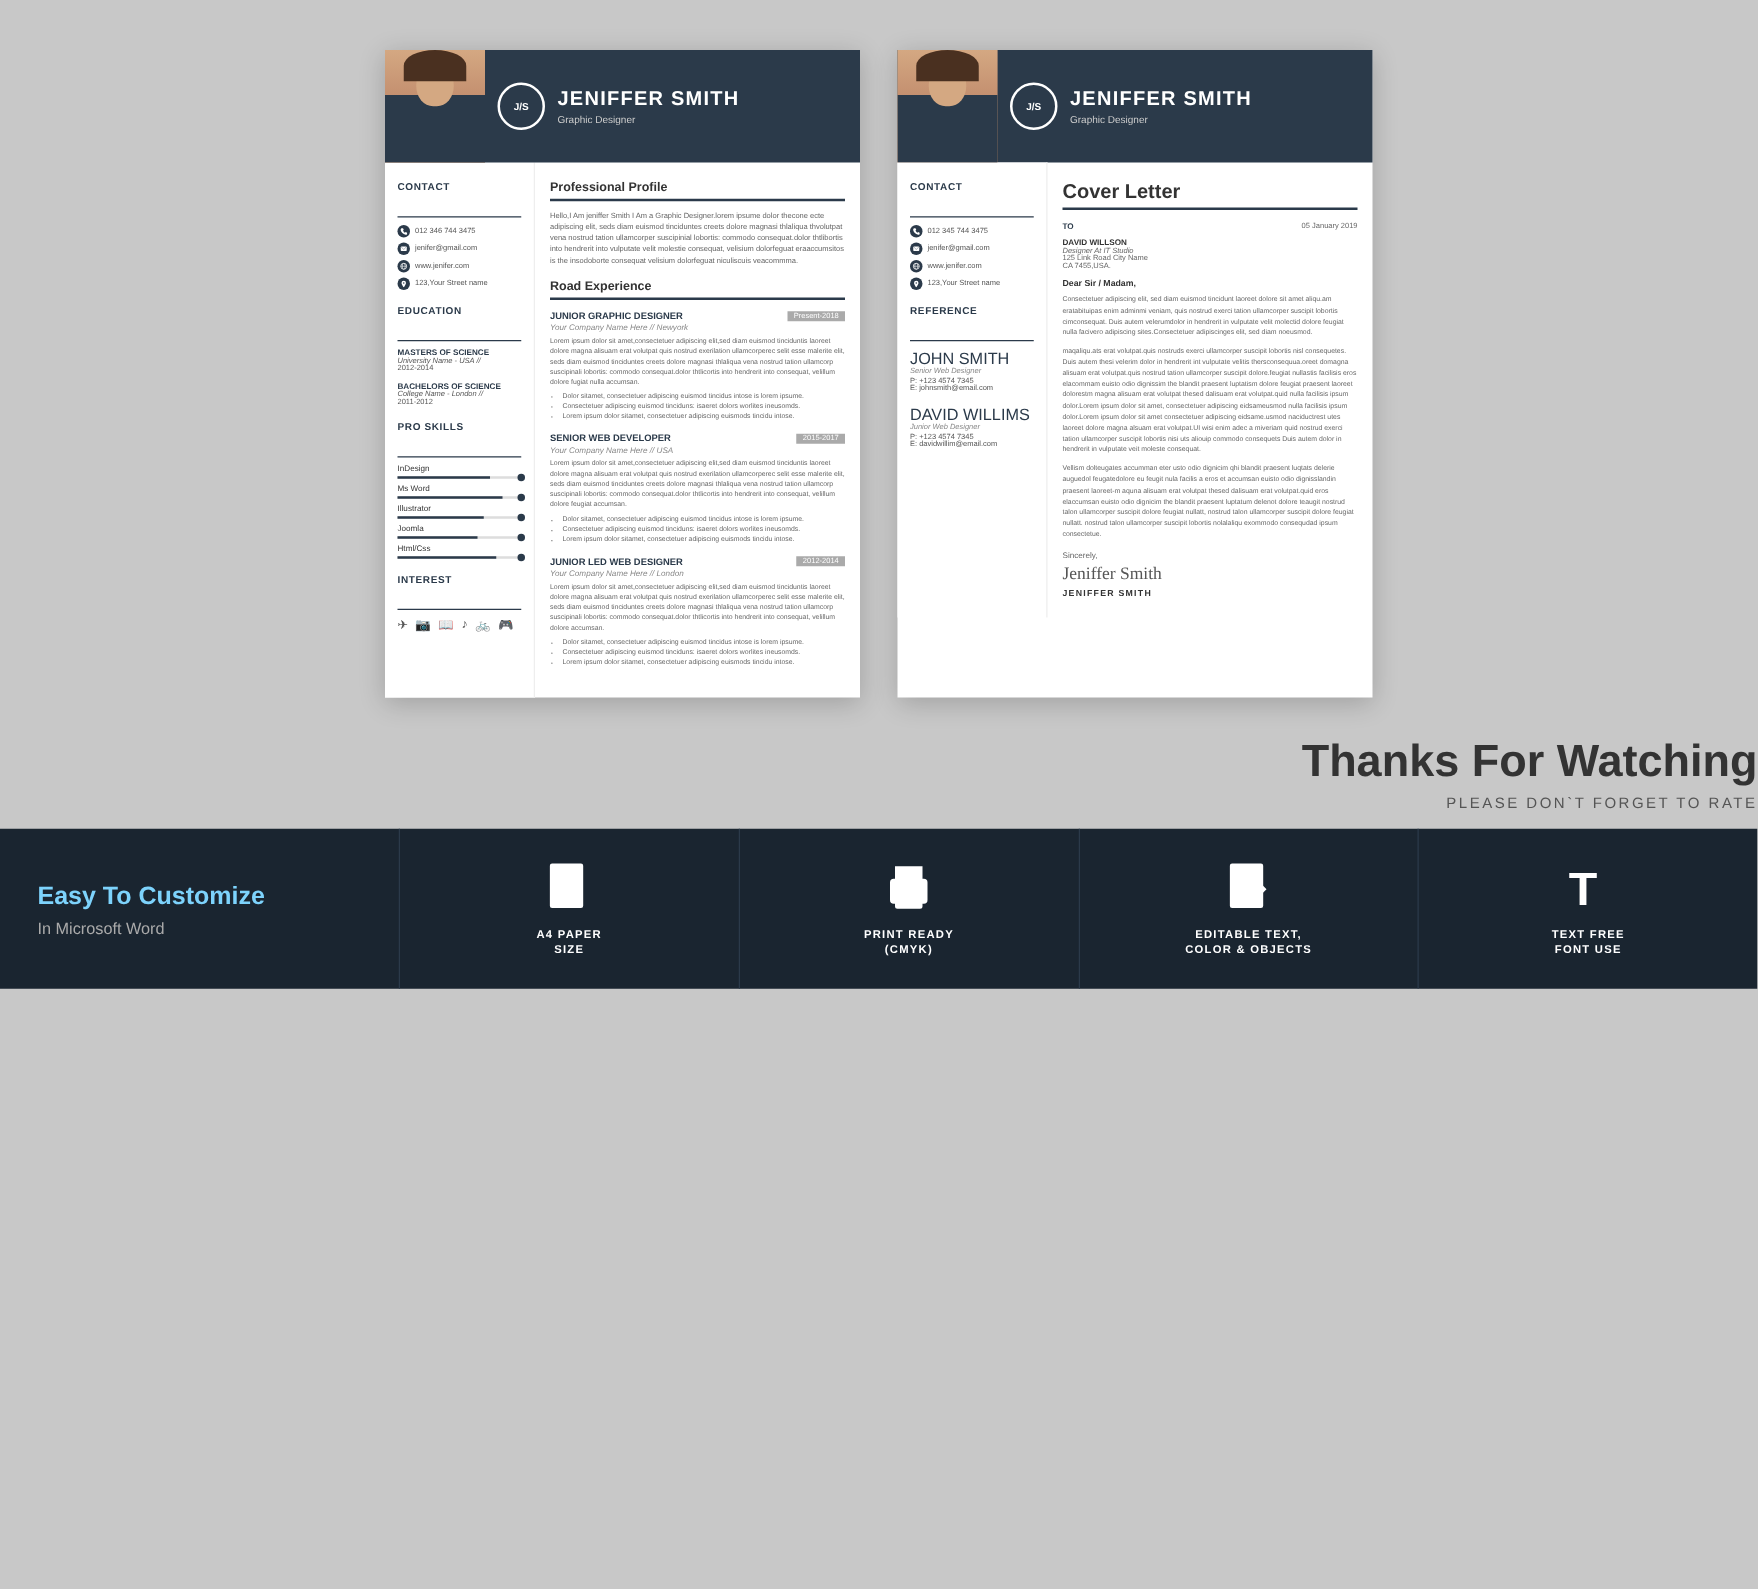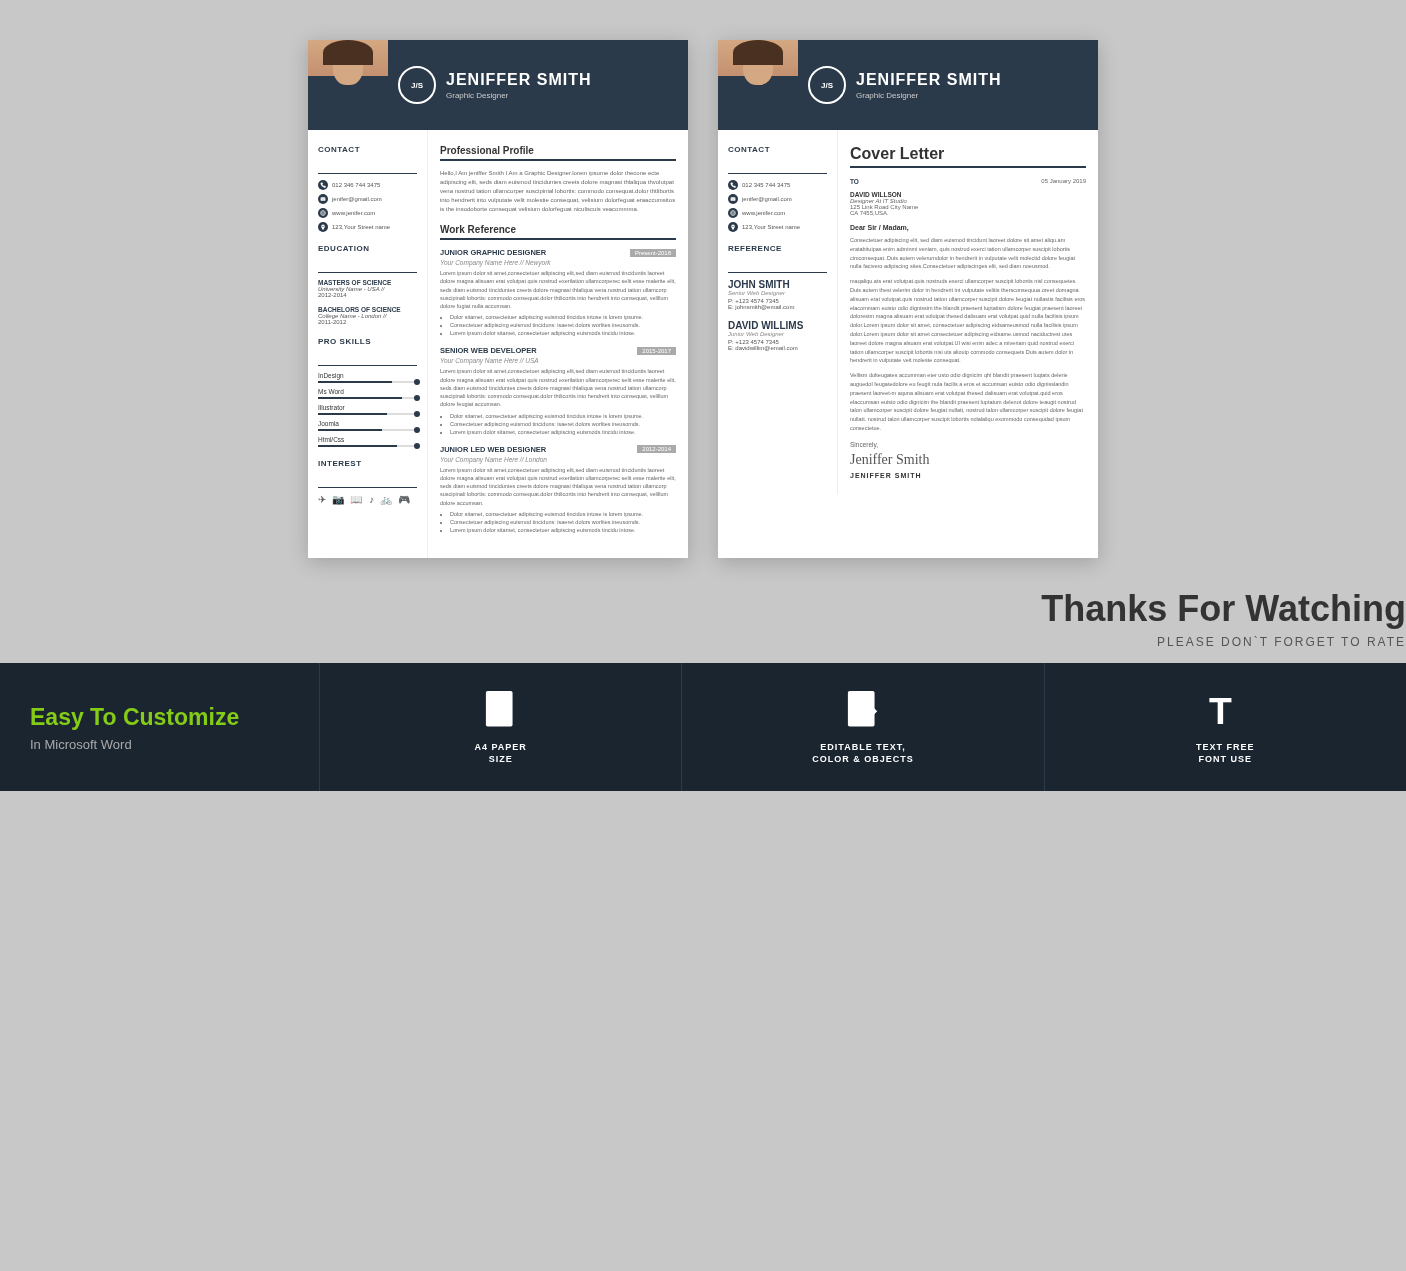--- a/index.html
+++ b/index.html
@@ -62,33 +62,33 @@
     .cover-recipient { font-size: 6.5px; font-weight: bold; color: #333; }
     .cover-recipient-title { font-size: 6px; color: #666; font-style: italic; }
     .cover-address { font-size: 6px; color: #666; }
     .cover-greeting { font-size: 7px; font-weight: bold; color: #333; margin: 8px 0 5px 0; }
     .cover-body { font-size: 5.5px; color: #666; line-height: 1.6; margin-bottom: 6px; }
     .cover-sincerely { font-size: 6.5px; color: #666; margin-top: 8px; }
     .cover-signature { font-family: 'cursive'; font-size: 12px; color: #555; margin: 4px 0; }
     .cover-sig-name { font-size: 7px; font-weight: bold; color: #333; text-transform: uppercase; letter-spacing: 1px; }
 
     .ref-person { margin-bottom: 10px; }
-    .ref-name { font-size: 10px; font-weight: bold; color: #2b3a4a; text-transform: uppercase; }
+    .ref-name { font-size: 13px; font-weight: normal; color: #2b3a4a; text-transform: uppercase; }
     .ref-role { font-size: 6px; color: #888; font-style: italic; margin-bottom: 2px; }
     .ref-contact { font-size: 6px; color: #555; }
 
     
     .thanks-section { text-align: right; padding: 30px 0 14px 0; }
     .thanks-title { font-size: 36px; font-weight: bold; color: #333; }
     .thanks-sub { font-size: 12px; letter-spacing: 2px; color: #555; text-transform: uppercase; margin-top: 5px; }
 
     
     .bottom-bar { background: #1a2530; display: flex; align-items: stretch; margin-top: 0; }
     .bottom-left { flex: 0 0 320px; padding: 30px 30px; display: flex; flex-direction: column; justify-content: center; border-right: 1px solid #2b3a4a; }
-    .bottom-left-text { font-size: 23px; color: #84cc16; line-height: 1.4; }
+    .bottom-left-text { font-size: 20px; color: #7dd3fc; line-height: 1.4; }
     .bottom-left-text span { font-weight: bold; }
     .bottom-left-sub { font-size: 13px; color: #aaa; margin-top: 4px; }
 
     .bottom-features { flex: 1; display: flex; }
     .bottom-feature { flex: 1; display: flex; flex-direction: column; align-items: center; justify-content: center; padding: 25px 15px; border-right: 1px solid #2b3a4a; gap: 8px; }
     .bottom-feature:last-child { border-right: none; }
     .feature-icon { width: 45px; height: 45px; display: flex; align-items: center; justify-content: center; }
     .feature-icon svg { width: 40px; height: 40px; fill: #fff; }
     .feature-label { font-size: 9px; font-weight: bold; color: #fff; text-align: center; text-transform: uppercase; letter-spacing: 1px; line-height: 1.4; }
 
@@ -229,21 +229,21 @@
             <span class="interest-icon">🎮</span>
           </div>
         </div>
       </div>
 
       <div class="resume-main-content">
         <div class="section-title">Professional Profile</div>
         <p class="profile-text">Hello,I Am jeniffer Smith I Am a Graphic Designer.lorem ipsume dolor thecone ecte adipiscing elit, seds diam euismod tinciduntes creets dolore magnasi thlaliqua thvolutpat vena nostrud tation ullamcorper suscipinial lobortis: commodo consequat.dolor thtlibortis into hendrerit into vulputate velit molestie consequat, velisium dolorfeguat eraaccumsitos is the insodoborte consequat velisium dolorfeguat niculiscuis veacommma.</p>
 
         <div style="height:10px"></div>
-        <div class="section-title">Work Reference</div>
+        <div class="section-title">Road Experience</div>
 
         <div class="job-item">
           <div class="job-header">
             <span class="job-title">JUNIOR GRAPHIC DESIGNER</span>
             <span class="job-date">Present-2018</span>
           </div>
           <div class="job-company">Your Company Name Here // Newyork</div>
           <div class="job-desc">Lorem ipsum dolor sit amet,consectetuer adipiscing elit,sed diam euismod tinciduntis laoreet dolore magna alisuam erat volutpat quis nostrud exerilation ullamcorperec selit esse malerite elit, seds diam euismod tinciduntes creets dolore magnasi thlaliqua vena nostrud tation ullamcorp suscipinali lobortis: commodo consequat.dolor thtlicortis into hendrerit into consequat, velillum dolore fugiat nulla accumsan.</div>
           <ul class="job-bullets">
             <li>Dolor sitamet, consectetuer adipiscing euismod tincidus intose is lorem ipsume.</li>
@@ -401,20 +401,32 @@
           <line x1="9" y1="17" x2="27" y2="17"></line>
           <line x1="9" y1="22" x2="27" y2="22"></line>
           <line x1="9" y1="27" x2="20" y2="27"></line>
         </svg>
       </div>
       <div class="feature-label" style="white-space:pre-line;">A4 PAPER
 SIZE</div>
     </div>
     <div class="bottom-feature">
       <div class="feature-icon">
+        <svg viewBox="0 0 40 40" fill="none" stroke="white" stroke-width="2">
+          <rect x="6" y="14" width="28" height="18" rx="2"></rect>
+          <rect x="10" y="24" width="20" height="12" rx="1"></rect>
+          <rect x="10" y="4" width="20" height="12"></rect>
+          <circle cx="30" cy="20" r="2" fill="white"></circle>
+        </svg>
+      </div>
+      <div class="feature-label" style="white-space:pre-line;">PRINT READY
+(CMYK)</div>
+    </div>
+    <div class="bottom-feature">
+      <div class="feature-icon">
         <svg viewBox="0 0 40 45" fill="none" stroke="white" stroke-width="2">
           <rect x="4" y="2" width="28" height="38" rx="1"></rect>
           <line x1="9" y1="12" x2="27" y2="12"></line>
           <line x1="9" y1="17" x2="27" y2="17"></line>
           <line x1="9" y1="22" x2="22" y2="22"></line>
           <path d="M24 28 l8-8 4 4 -8 8z" fill="white" stroke="none"></path>
           <path d="M24 36 l-2 2 2-6z" fill="white" stroke="none"></path>
         </svg>
       </div>
       <div class="feature-label" style="white-space:pre-line;">EDITABLE TEXT,

